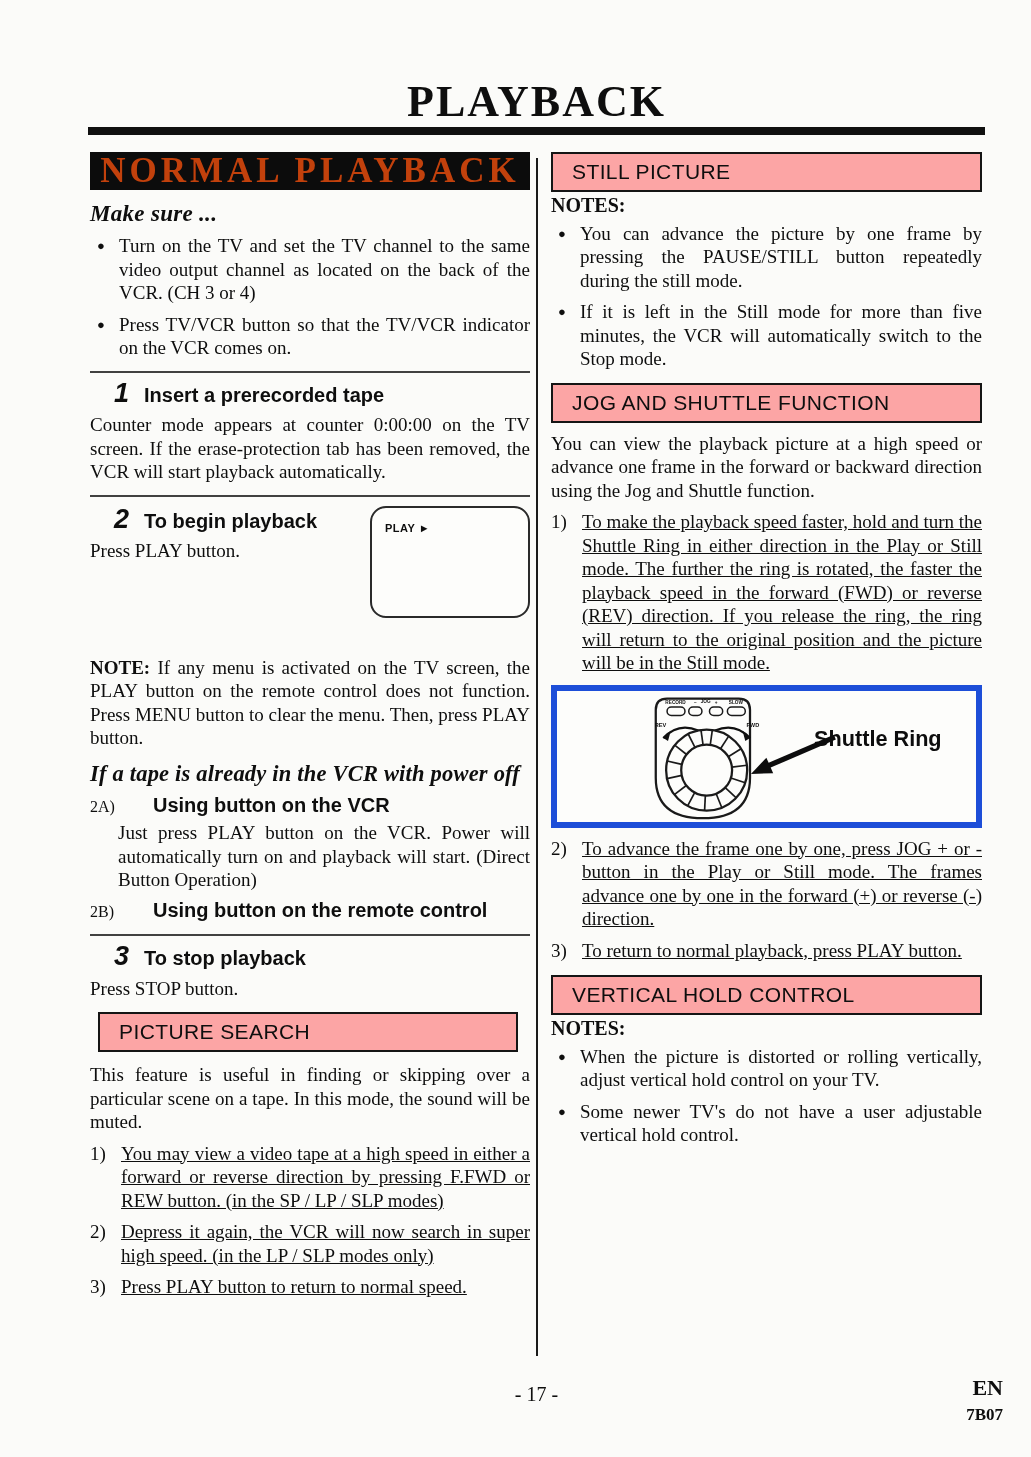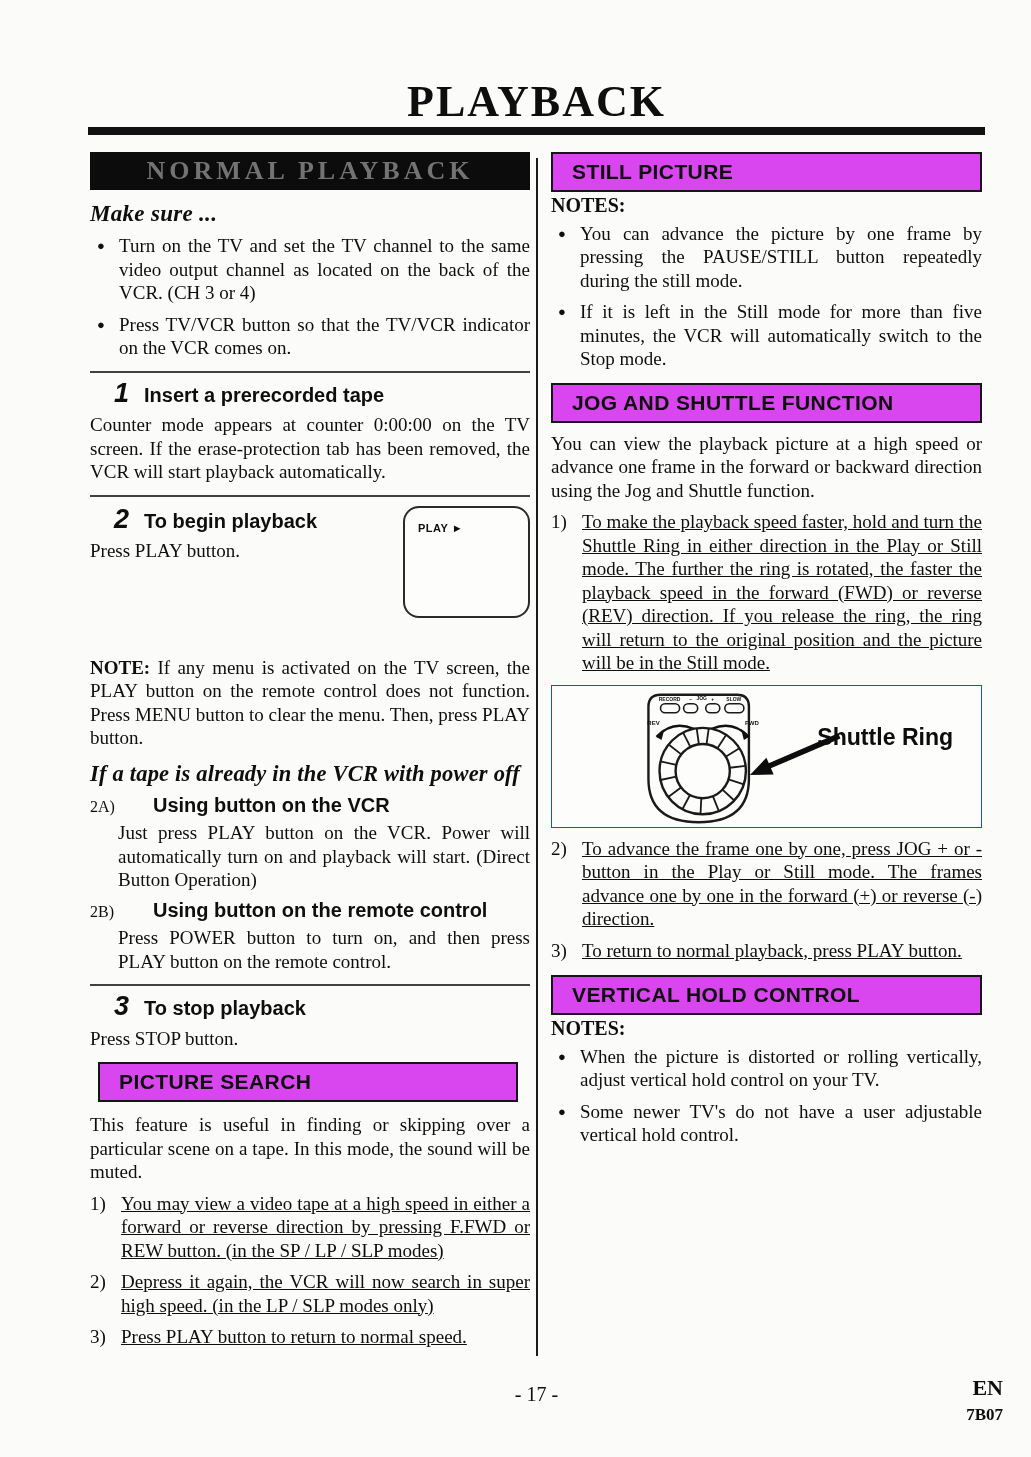--- a/index.html
+++ b/index.html
@@ -24,30 +24,30 @@
     height:8px; background:#101010;
   }
   .divider {
     position:absolute; left:536px; top:158px; width:2px; height:1198px;
     background:#1a1a1a;
   }
   .col-left  { position:absolute; left:90px;  top:152px; width:440px; }
   .col-right { position:absolute; left:551px; top:152px; width:431px; }
 
   .invert-header {
-    background:#0c0c0c; color:#737373; height:38px;
+    background:#0c0c0c; color:#c2410c; height:38px;
     display:flex; align-items:center; justify-content:center;
-    font-weight:700; font-size:26px; letter-spacing:4px;
+    font-weight:700; font-size:35px; letter-spacing:4px;
   }
   .box-header {
     border:2px solid #151515;
     font-family:"Liberation Sans", sans-serif;
-    font-weight:700; font-size:21px; line-height:22px;
+    font-weight:400; font-size:21px; line-height:22px;
     padding:7px 8px 7px 19px; letter-spacing:0.4px;
-    background:#d946ef;
+    background:#fca5a5;
   }
   .box-header--left { margin:12px 0 0 8px; width:420px; }
 
   .ms-heading {
     font-weight:700; font-style:italic; font-size:23px; line-height:26px;
     margin:11px 0 7px; letter-spacing:0.3px;
   }
   .tape-heading {
     font-weight:700; font-style:italic; font-size:22.5px; line-height:26px;
     margin:11px 0 6px; letter-spacing:0.2px;
@@ -70,21 +70,21 @@
     font-weight:700; font-size:20px;
   }
 
   .para { text-align:justify; margin:2px 0 6px; }
   .note-para { text-align:justify; margin-top:38px; }
   .b { font-weight:700; }
 
   .step2-row { display:flex; margin-top:2px; }
   .step2-left { flex:1; padding-right:8px; }
   .tv-screen {
-    flex:none; width:127px; height:112px;
+    flex:none; width:160px; height:112px;
     border:2px solid #2a2a2a; border-radius:16px;
     position:relative; background:#fdfdfb;
   }
   .tv-screen-label {
     position:absolute; top:9px; left:13px;
     font-family:"Liberation Sans", sans-serif;
     font-weight:700; font-size:11px; letter-spacing:0.5px;
   }
 
   .sub-head { display:flex; align-items:baseline; margin:7px 0 3px; }
@@ -92,21 +92,21 @@
   .sub-title { font-family:"Liberation Sans", sans-serif; font-weight:700; font-size:20px; }
   .sub-body { margin:2px 0 7px 28px; text-align:justify; }
 
   .nitem { display:flex; margin:8px 0; }
   .nitem-num { flex:none; width:31px; }
   .nitem-body { flex:1; text-align:justify;text-decoration:underline; }
 
   .notes-label { font-weight:700; font-size:20px; margin:2px 0 3px; }
 
   .figure {
-    position:relative; border:1px solid #1d4ed8; height:143px;
+    position:relative; border:6px solid #1d4ed8; height:143px;
     margin:10px 0 9px; background:#fdfdfb;
   }
   .figure svg { display:block; width:100%; height:100%; }
 
   .underline { text-decoration:underline; text-underline-offset:4px; text-decoration-thickness:1.5px; }
 
   .page-num {
     position:absolute; top:1383px; left:88px; width:897px;
     text-align:center; font-size:20px;
   }
@@ -175,21 +175,20 @@
     <div class="sub-head">
       <span class="sub-num">2A)</span>
       <span class="sub-title">Using button on the VCR</span>
     </div>
     <div class="sub-body">Just press PLAY button on the VCR. Power will automatically turn on and playback will start. (Direct Button Operation)</div>
 
     <div class="sub-head">
       <span class="sub-num">2B)</span>
       <span class="sub-title">Using button on the remote control</span>
     </div>
-    <div class="sub-body">Press POWER button to turn on, and then press PLAY button on the remote control.</div>
 
     <hr class="sep">
 
     <div class="step-head">
       <span class="step-num">3</span>
       <span class="step-title">To stop playback</span>
     </div>
     <div class="para">Press STOP button.</div>
 
     <div class="box-header box-header--left">PICTURE SEARCH</div>

